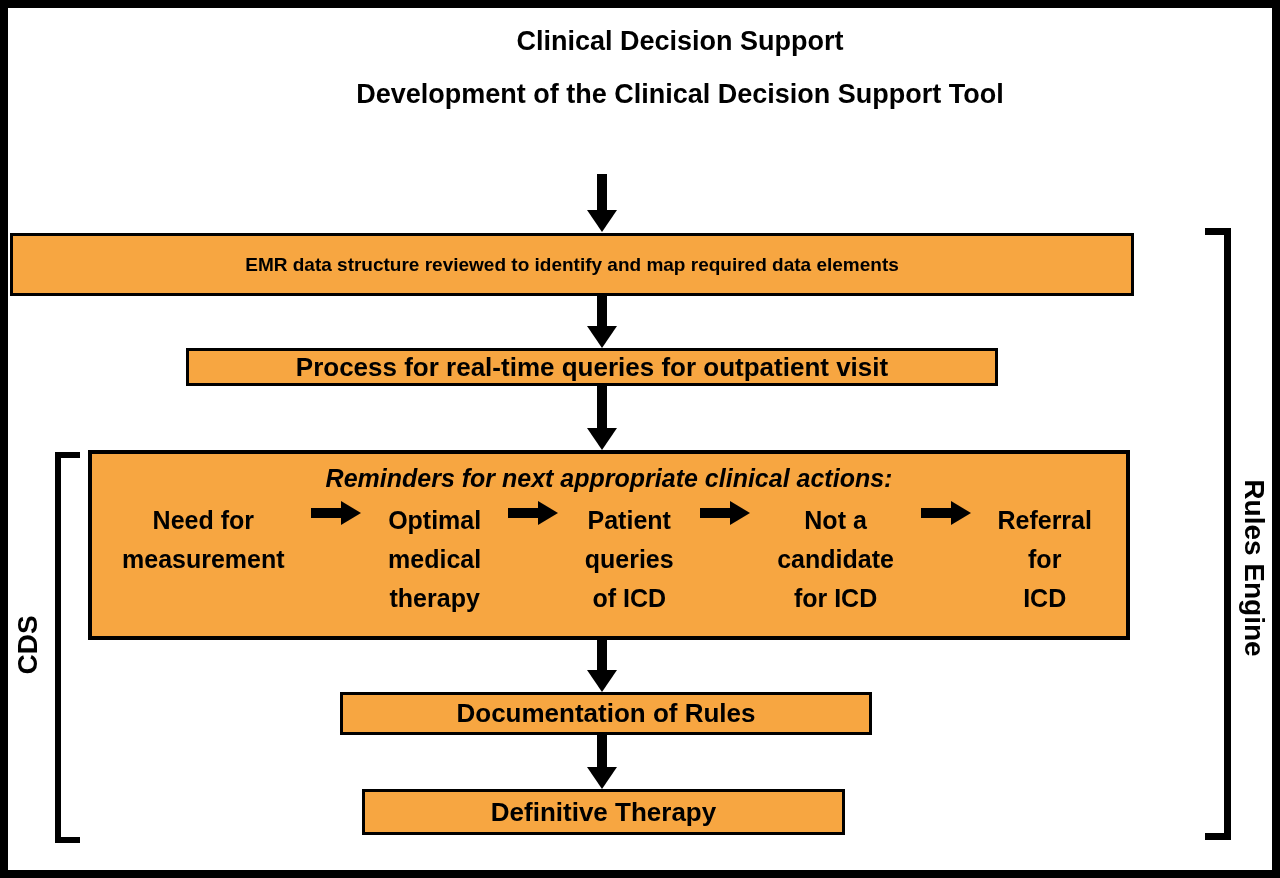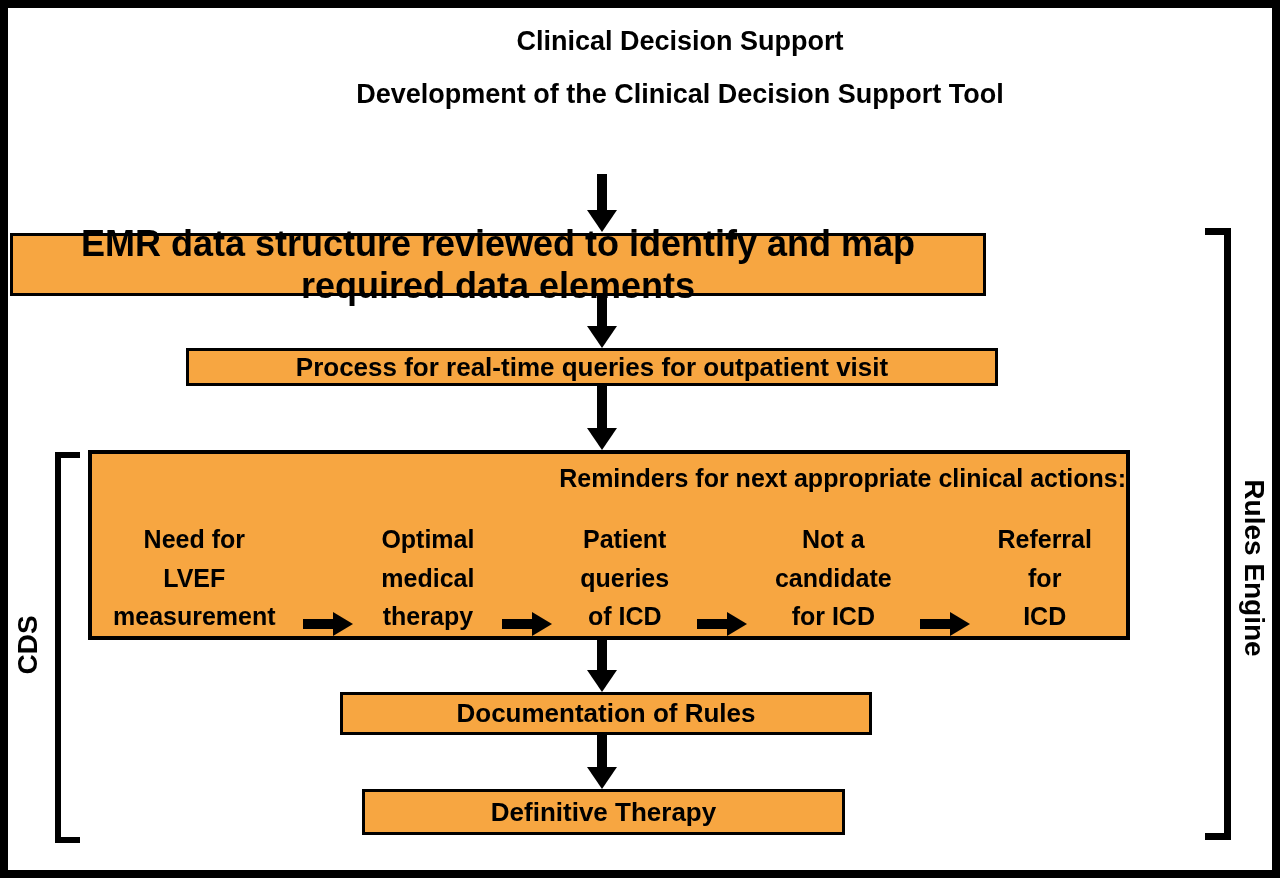--- a/index.html
+++ b/index.html
@@ -37,24 +37,24 @@
   }
   .harrow { display: flex; align-items: center; flex: 0 0 auto; }
   .harrow .stem { width: 30px; height: 10px; background: var(--arrow, #000); }
   .harrow .head {
     width: 0; height: 0;
     border-top: 12px solid transparent;
     border-bottom: 12px solid transparent;
     border-left: 20px solid var(--arrow, #000);
   }
   .reminders { flex-direction: column; justify-content: flex-start; }
-  .rem-header { margin-top: 10px; font-size: 25px; font-weight: bold; text-align: right; width: 100%; }
+  .rem-header { margin-top: 10px; font-size: 25px; font-weight: bold; text-align: center; width: 100%; font-style: italic; }
   .rem-row {
-    display: flex; align-items: flex-end; justify-content: space-between;
-    width: 100%; box-sizing: border-box; padding: 8px 34px 0 21px; flex: 1;
+    display: flex; align-items: flex-start; justify-content: space-between;
+    width: 100%; box-sizing: border-box; padding: 8px 34px 0 30px; flex: 1;
   }
   .rem-step { text-align: center; font-size: 25px; font-weight: bold; line-height: 1.55; }
   .bracket-left {
     position: absolute; box-sizing: border-box;
     border-left: 6px solid #000; border-top: 6px solid #000; border-bottom: 6px solid #000;
     width: 25px;
   }
   .bracket-right {
     position: absolute; box-sizing: border-box;
     border-right: 7px solid #000; border-top: 7px solid #000; border-bottom: 7px solid #000;
@@ -75,21 +75,21 @@
 
   <div class="title" style="top:18px;">Clinical Decision Support</div>
   <div class="title" style="top:71px;">Development of the Clinical Decision Support Tool</div>
 
 
   <div class="varrow" style="left:579px; top:166px; height:58px;">
     <div class="stem"></div>
     <div class="head"></div>
   </div>
 
-  <div class="fbox" style="left:2px; top:225px; width:976px; height:63px; font-size:36px;">
+  <div class="fbox" style="left:2px; top:225px; width:1124px; height:63px; font-size:19px;">
     <span>EMR data structure reviewed to identify and map required data elements</span>
   </div>
 
   <div class="varrow" style="left:579px; top:288px; height:52px;">
     <div class="stem"></div>
     <div class="head"></div>
   </div>
 
   <div class="fbox" style="left:178px; top:340px; width:812px; height:38px; font-size:26px;">
     <span>Process for real-time queries for outpatient visit</span>
@@ -99,21 +99,20 @@
     <div class="stem"></div>
     <div class="head"></div>
   </div>
 
   <div class="fbox reminders" style="left:80px; top:442px; width:1042px; height:190px; border-width:4px;">
     <div class="rem-header">Reminders for next appropriate clinical actions:</div>
     <div class="rem-row">
 
       <div class="rem-step">
         <div>Need for</div>
-        <div>LVEF</div>
         <div>measurement</div>
       </div>
 
       <div class="harrow">
         <div class="stem"></div>
         <div class="head"></div>
       </div>
 
       <div class="rem-step">
         <div>Optimal</div>

